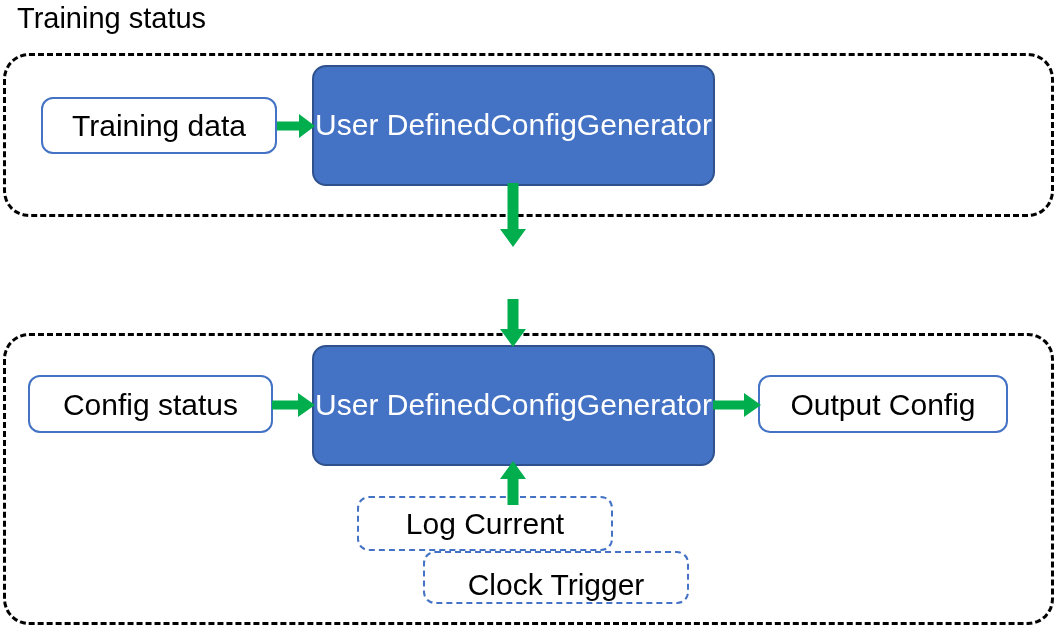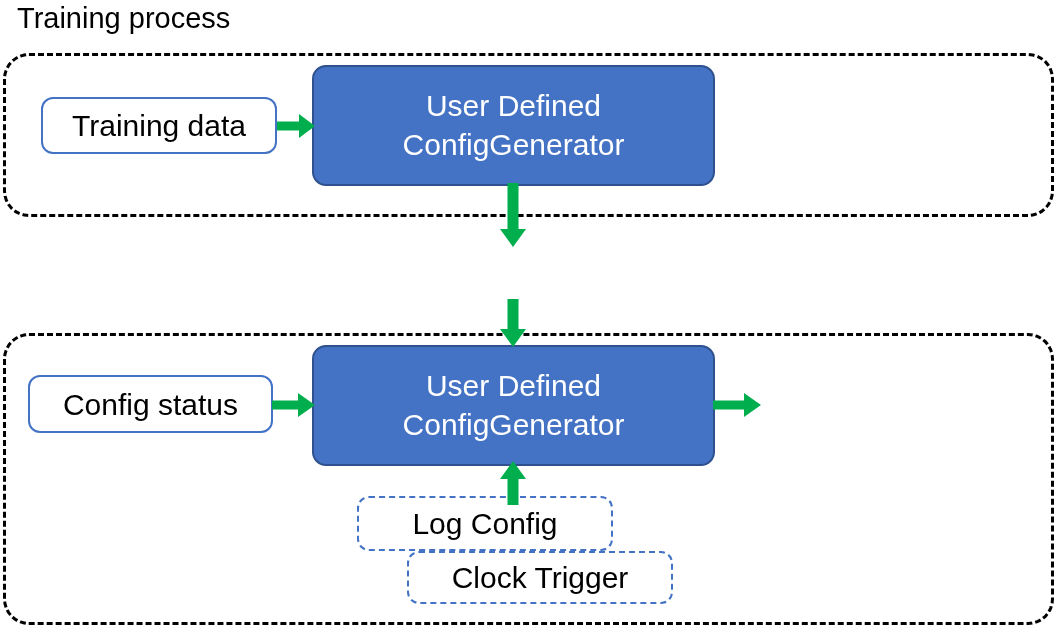--- a/index.html
+++ b/index.html
@@ -65,21 +65,21 @@
   #box-output-config { left: 758px; top: 375px; width: 250px; height: 58px; }
 
   
   .proc-box {
     position: absolute;
     box-sizing: border-box;
     background: #4472C4;
     border: 2px solid #2F528F;
     border-radius: 14px;
     display: flex;
-    flex-direction: column;
+    flex-direction: row;
     align-items: center;
     justify-content: center;
     color: #ffffff;
     font-size: 30px;
     line-height: 1.28;
     text-align: center;
     font-family: "Liberation Sans", sans-serif;
     white-space: nowrap;
   }
   #box-udcg-training  { left: 312px; top: 65px;  width: 403px; height: 121px; }
@@ -94,41 +94,41 @@
     border-radius: 12px;
     display: flex;
     align-items: center;
     justify-content: center;
     color: #000000;
     font-size: 30px;
     font-family: "Liberation Sans", sans-serif;
     white-space: nowrap;
   }
   #box-log-trigger   { left: 357px; top: 496px; width: 256px; height: 55px; z-index: 2; }
-  #box-clock-trigger { left: 407px; top: 551px; width: 266px; height: 53px; z-index: 3; }
+  #box-clock-trigger { left: 423px; top: 551px; width: 266px; height: 53px; z-index: 3; align-items: flex-end; }
 
   
   .arrow {
     position: absolute;
     z-index: 5;
     pointer-events: none;
   }
   #arrow-training-data-to-udcg { left: 277px; top: 110px;  width: 40px;  height: 32px; }
   #arrow-udcg-to-checkpoint    { left: 497px; top: 183px;  width: 32px;  height: 66px; }
   #arrow-checkpoint-to-udcg    { left: 497px; top: 299px;  width: 32px;  height: 50px; }
   #arrow-status-to-udcg        { left: 272px; top: 389px;  width: 45px;  height: 32px; }
   #arrow-udcg-to-output        { left: 713px; top: 389px;  width: 50px;  height: 32px; }
   #arrow-trigger-to-udcg       { left: 497px; top: 461px;  width: 32px;  height: 44px; }
 </style>
 </head>
 <body>
 
 <div id="canvas">
 
-  <div id="label-training" class="section-label">Training process</div>
+  <div id="label-training" class="section-label">Training status</div>
 
 
   <div id="container-training" class="process-container"></div>
 
   <div id="container-inference" class="process-container"></div>
 
   <div id="box-training-data" class="node-box">
     <span>Training data</span>
   </div>
 
@@ -140,23 +140,26 @@
 
   <div id="box-current-status" class="node-box">
     <span>Config status</span>
   </div>
 
   <div id="box-udcg-inference" class="proc-box">
     <span>User Defined</span>
     <span>ConfigGenerator</span>
   </div>
 
+  <div id="box-output-config" class="node-box">
+    <span>Output Config</span>
+  </div>
 
   <div id="box-log-trigger" class="trigger-box">
-    <span>Log Config</span>
+    <span>Log Current</span>
   </div>
 
   <div id="box-clock-trigger" class="trigger-box">
     <span>Clock Trigger</span>
   </div>
 
   <svg id="arrow-training-data-to-udcg" class="arrow" viewBox="0 0 40 32">
     <path d="M 0 11.5 L 22 11.5 L 22 4 L 38 16 L 22 28 L 22 20.5 L 0 20.5 Z" fill="#00AE4D"></path>
   </svg>
 

